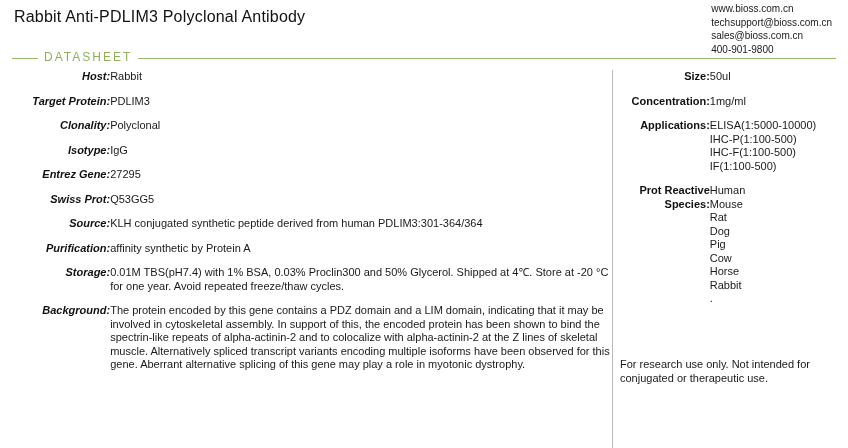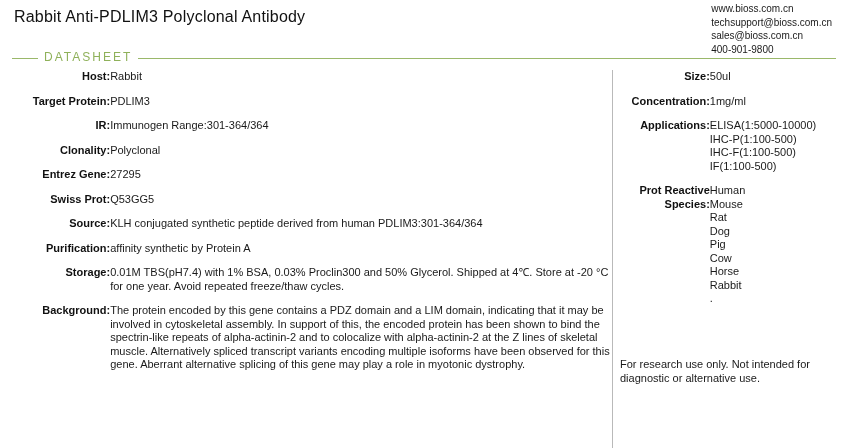--- a/index.html
+++ b/index.html
@@ -114,21 +114,21 @@
     white-space: nowrap;
     font-weight: bold;
     color: #111111;
     padding-right: 7px;
   }
   td.v {
     text-align: left;
     color: #1a1a1a;
   }
   .left-table { margin-left: 0; width: 600px; }
-  .left-table td.k { width: 108px; }
+  .left-table td.k { width: 108px; font-style: italic; }
   .left-table td.v { width: 492px; }
 
   .right-table { width: 228px; margin-left: 2px; }
   .right-table td.k { width: 92px; }
   .right-table td.v { width: 136px; }
 
   .link { color: #2a7ab0; }
   .multi span { display: block; }
 
   .footnote {
@@ -168,26 +168,26 @@
         <tbody>
             <tr>
           <td class="k">Host:</td>
           <td class="v">Rabbit</td>
         </tr>
         <tr>
           <td class="k">Target Protein:</td>
           <td class="v">PDLIM3</td>
         </tr>
         <tr>
-          <td class="k">IR:</td>
-          <td class="v">Immunogen Range:301-364/364</td>
-        </tr>
-        <tr>
           <td class="k">Clonality:</td>
           <td class="v">Polyclonal</td>
+        </tr>
+        <tr>
+          <td class="k">Isotype:</td>
+          <td class="v">IgG</td>
         </tr>
         <tr>
           <td class="k">Entrez Gene:</td>
           <td class="v link">27295</td>
         </tr>
         <tr>
           <td class="k">Swiss Prot:</td>
           <td class="v link">Q53GG5</td>
         </tr>
         <tr>
@@ -244,17 +244,17 @@
             <span>Dog</span>
             <span>Pig</span>
             <span>Cow</span>
             <span>Horse</span>
             <span>Rabbit</span>
             <span>.</span>
           </td>
         </tr>
       </tbody>
         </table>
-      <div class="footnote">For research use only. Not intended for diagnostic or alternative use.</div>
+      <div class="footnote">For research use only. Not intended for conjugated or therapeutic use.</div>
     </div>
 
   </div>
 </div>
 
 </body></html>

